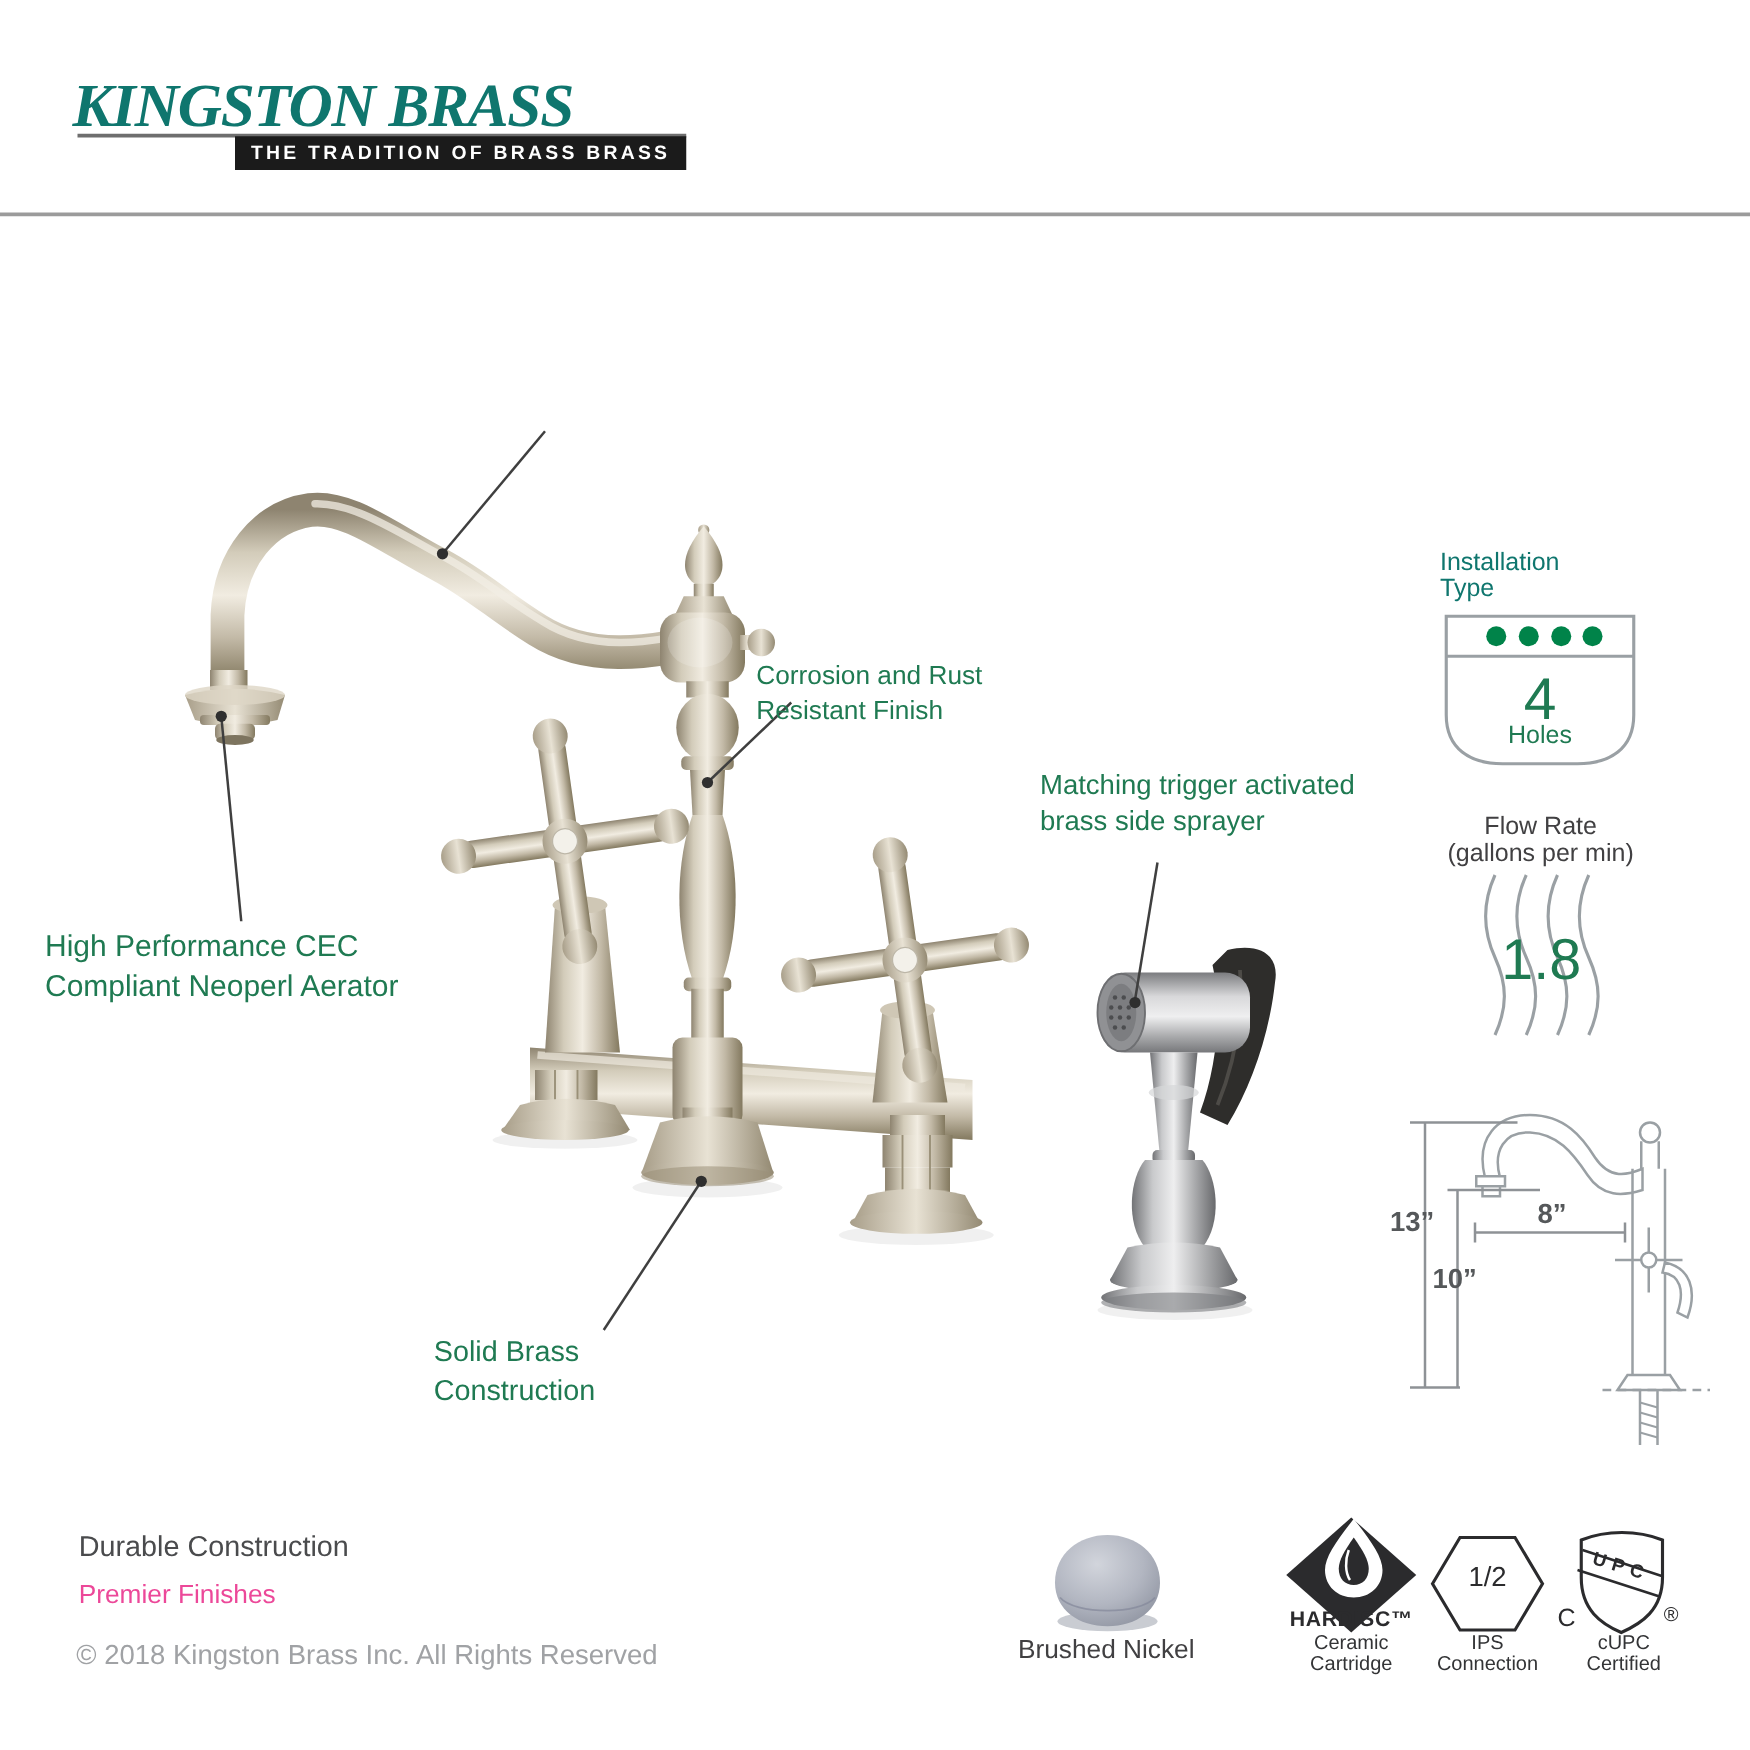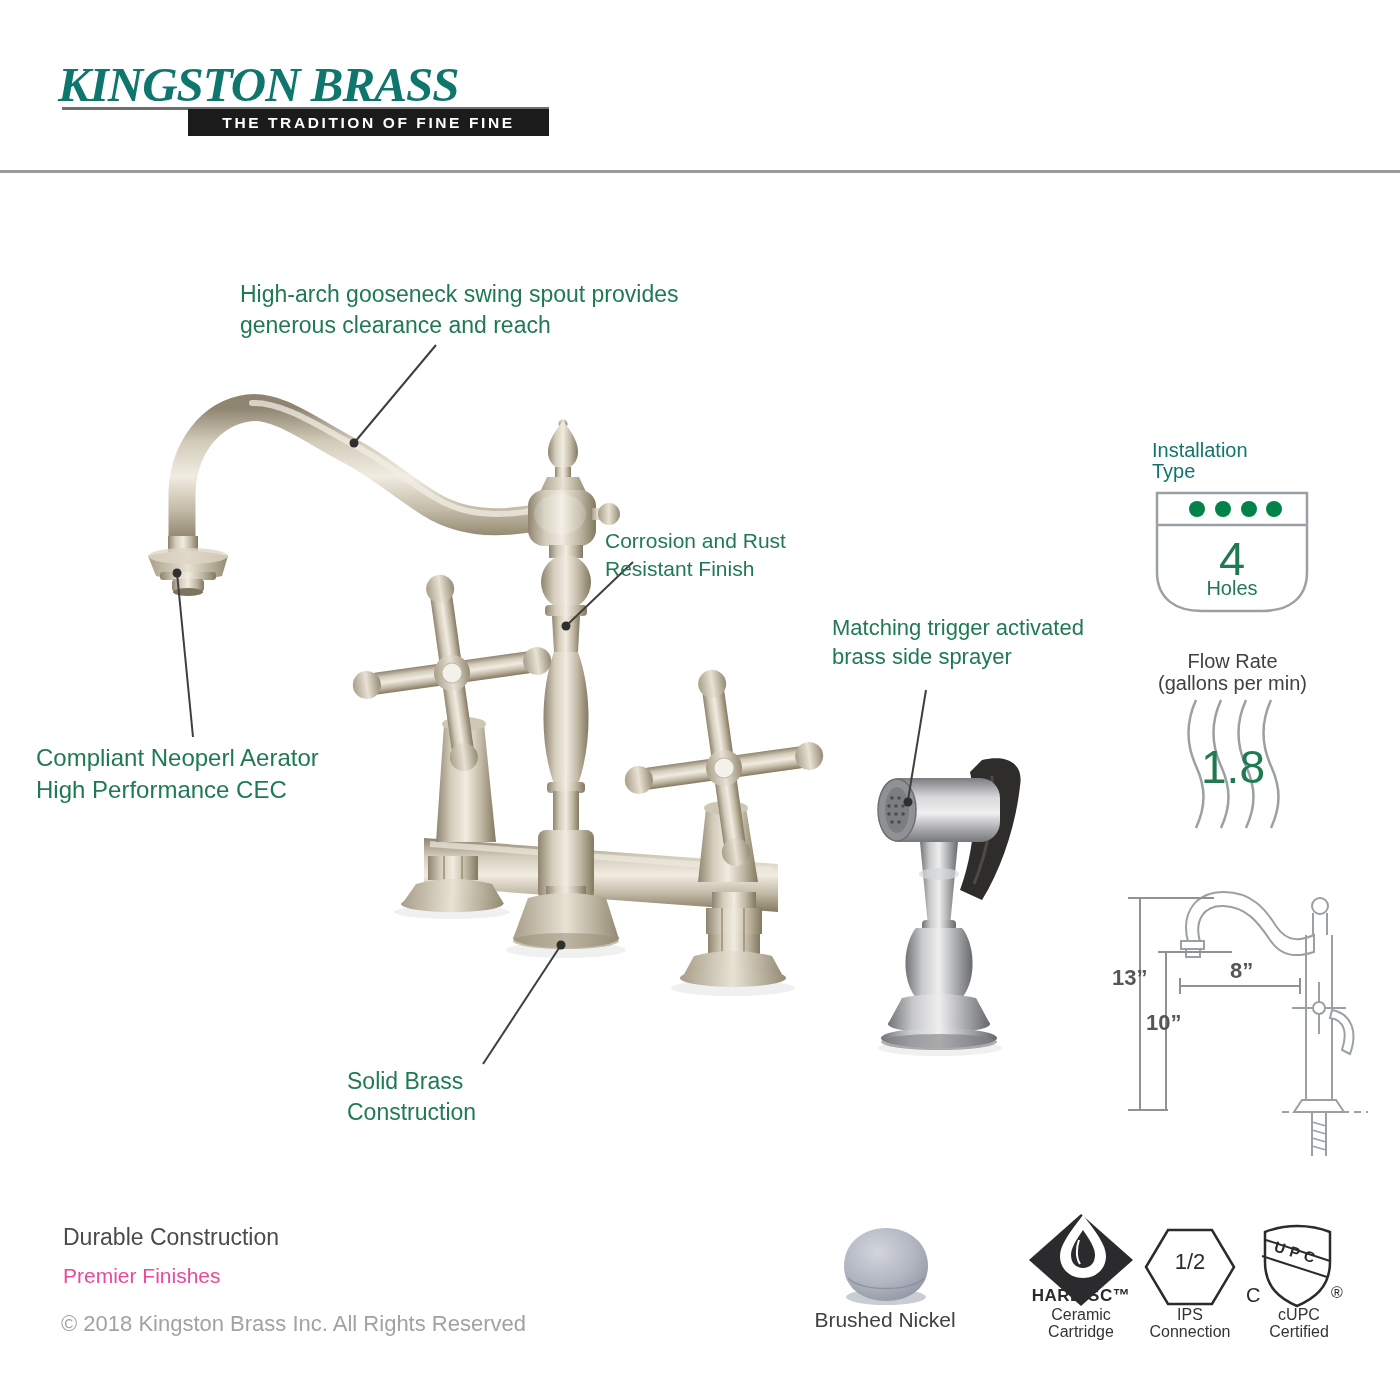--- a/index.html
+++ b/index.html
@@ -303,38 +303,34 @@
     <g>
       <path d="M 1265 1232 C 1285 1224 1310 1224 1330 1232 L 1330 1262 C 1330 1288 1313 1299 1297 1306
                C 1281 1299 1265 1288 1265 1262 Z" fill="#ffffff" stroke="#2b2b2d" stroke-width="2.5"></path>
       <path d="M 1266 1240 L 1330 1261 M 1262 1256 L 1327 1277" stroke="#2b2b2d" stroke-width="2" fill="none"></path>
       <text x="1274" y="1258" transform="rotate(17 1297 1252)" font-family="Liberation Sans, sans-serif" font-size="15" font-weight="bold" fill="#2b2b2d" letter-spacing="5">UPC</text>
     </g>
   </svg>
 
   <div class="abs logo-text">KINGSTON BRASS</div>
   <div class="abs logo-rule"></div>
-  <div class="abs logo-tagline">THE TRADITION OF FINE FINE</div>
+  <div class="abs logo-tagline">THE TRADITION OF BRASS BRASS</div>
   <div class="abs divider"></div>
 
-  <div class="abs callout co-spout">
-    <div>High-arch gooseneck swing spout provides</div>
-    <div>generous clearance and reach</div>
-  </div>
   <div class="abs callout co-finish">
     <div>Corrosion and Rust</div>
     <div>Resistant Finish</div>
   </div>
   <div class="abs callout co-sprayer">
     <div>Matching trigger activated</div>
     <div>brass side sprayer</div>
   </div>
   <div class="abs callout co-aerator">
+    <div>High Performance CEC</div>
     <div>Compliant Neoperl Aerator</div>
-    <div>High Performance CEC</div>
   </div>
   <div class="abs callout co-construction">
     <div>Solid Brass</div>
     <div>Construction</div>
   </div>
 
   <div class="abs inst-title">
     <div>Installation</div>
     <div>Type</div>
   </div>

